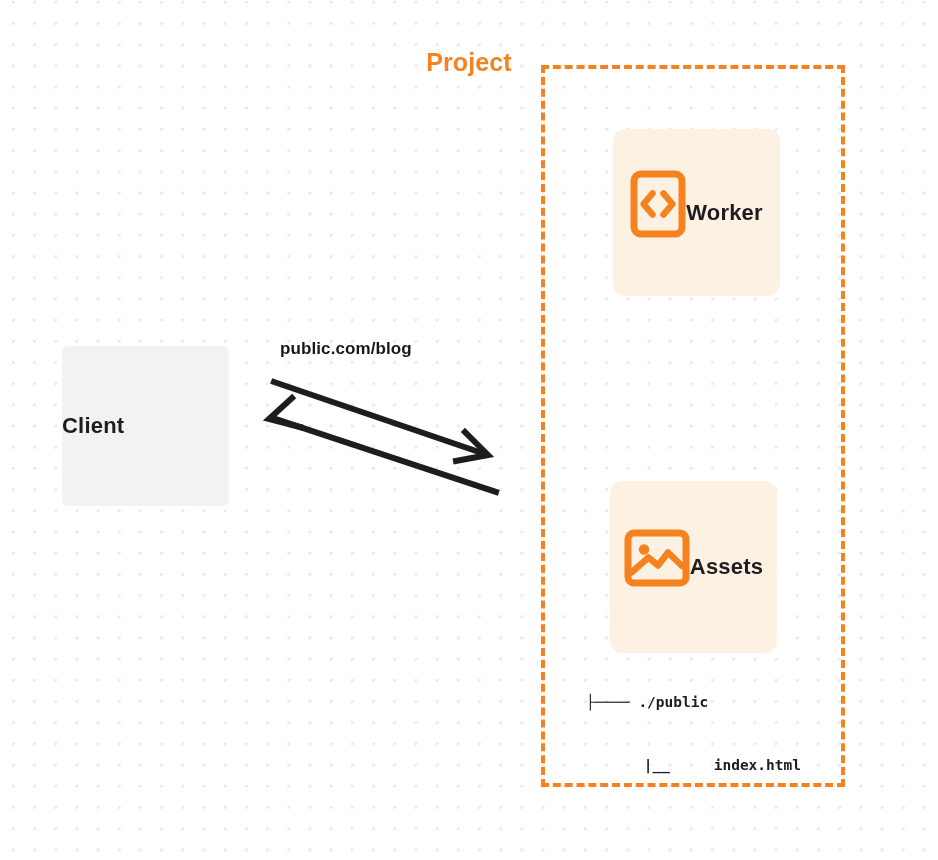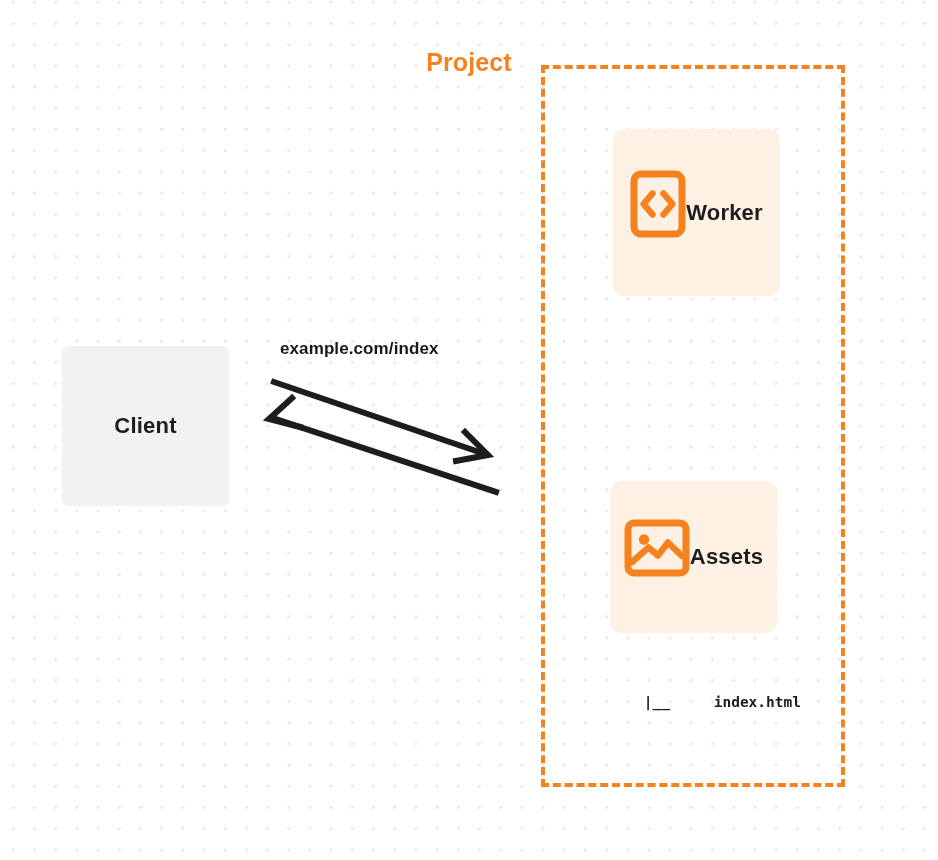--- a/index.html
+++ b/index.html
@@ -79,36 +79,35 @@
   #worker-card {
     left: 613px;
     top: 129px;
     width: 167px;
     height: 167px;
   }
   #assets-card {
     left: 610px;
     top: 481px;
     width: 167px;
-    height: 152px;
+    height: 172px;
   }
 
   
   #client-card {
     position: absolute;
     left: 62px;
     top: 346px;
     width: 167px;
     height: 160px;
     box-sizing: border-box;
     background: #F1F2F3;
     border-radius: 6px;
     display: flex;
     align-items: center;
-    justify-content: center;
   }
   #client-card .card-label {
     font-size: 22px;
   }
 
   
   .file-tree {
     position: absolute;
     left: 586px;
     top: 650px;
@@ -172,29 +171,30 @@
       <svg width="66" height="58" viewBox="0 0 66 58" fill="none" xmlns="http://www.w3.org/2000/svg">
         <rect x="4" y="4" width="58" height="50" rx="6" ry="6" stroke="#F6821F" stroke-width="7" fill="none"></rect>
         <circle cx="20" cy="20.5" r="5.2" fill="#F6821F"></circle>
         <path d="M8 43 L24.5 28.5 L34 36.5 L44 23.5 L58 37" stroke="#F6821F" stroke-width="6.5" stroke-linecap="round" stroke-linejoin="round" fill="none"></path>
       </svg>
     </span>
     <span class="card-label">Assets</span>
   </div>
 
   <div class="file-tree">
+    <span class="tree-line first">├──── ./public</span>
     <span class="tree-line">|__     index.html</span>
     
   </div>
 
   <div id="client-card">
     <span class="card-label">Client</span>
   </div>
 
-  <div class="url-label">example.com/index</div>
+  <div class="url-label">public.com/blog</div>
 
   <svg id="arrows" width="280" height="160" viewBox="0 0 280 160" fill="none" xmlns="http://www.w3.org/2000/svg">
 
     <path d="M24 22 L232 93" stroke="#1d1d1f" stroke-width="6" stroke-linecap="square" fill="none"></path>
     <path d="M215 72 L238 95 L206 101" stroke="#1d1d1f" stroke-width="6" stroke-linecap="square" stroke-linejoin="miter" fill="none"></path>
 
     <path d="M26 59 L246 132" stroke="#1d1d1f" stroke-width="6" stroke-linecap="square" fill="none"></path>
     <path d="M42 38 L19 59 L50 67" stroke="#1d1d1f" stroke-width="6" stroke-linecap="square" stroke-linejoin="miter" fill="none"></path>
   </svg>
 

